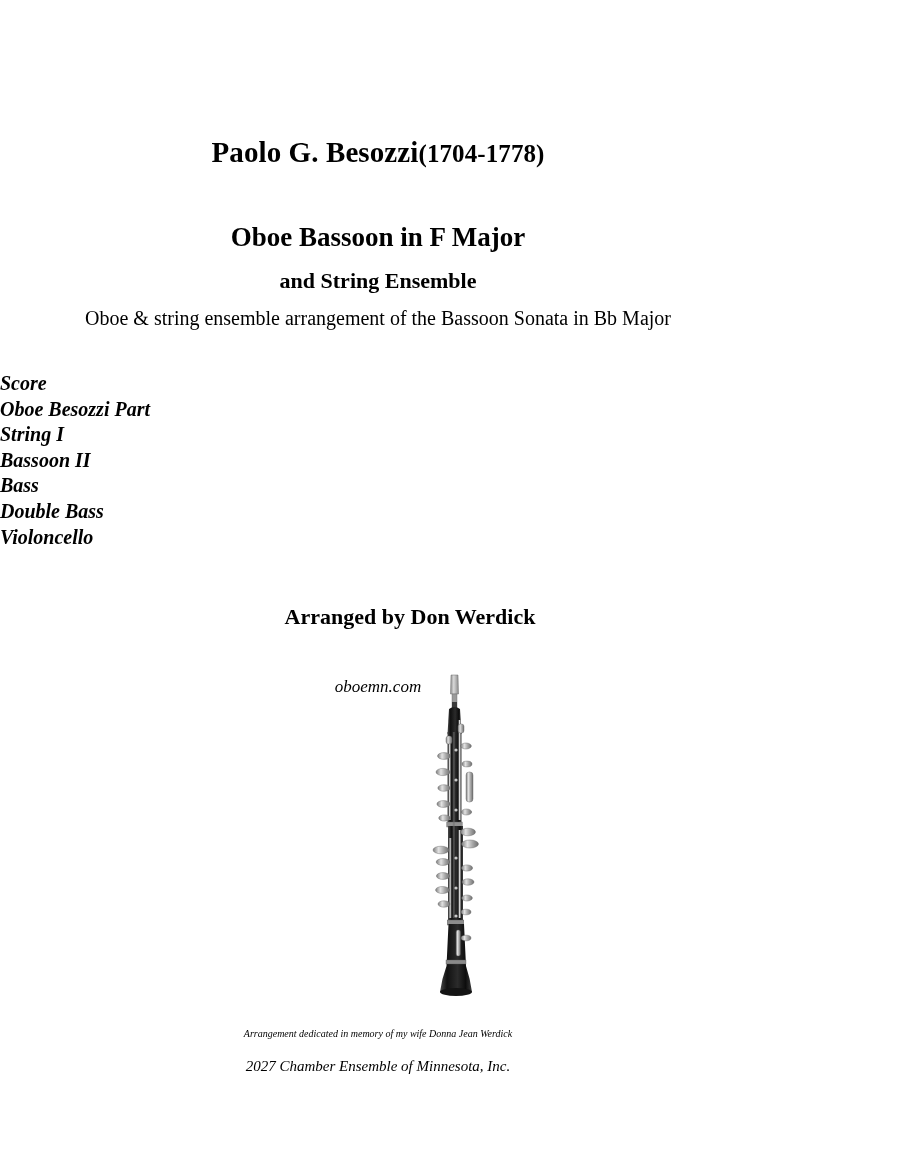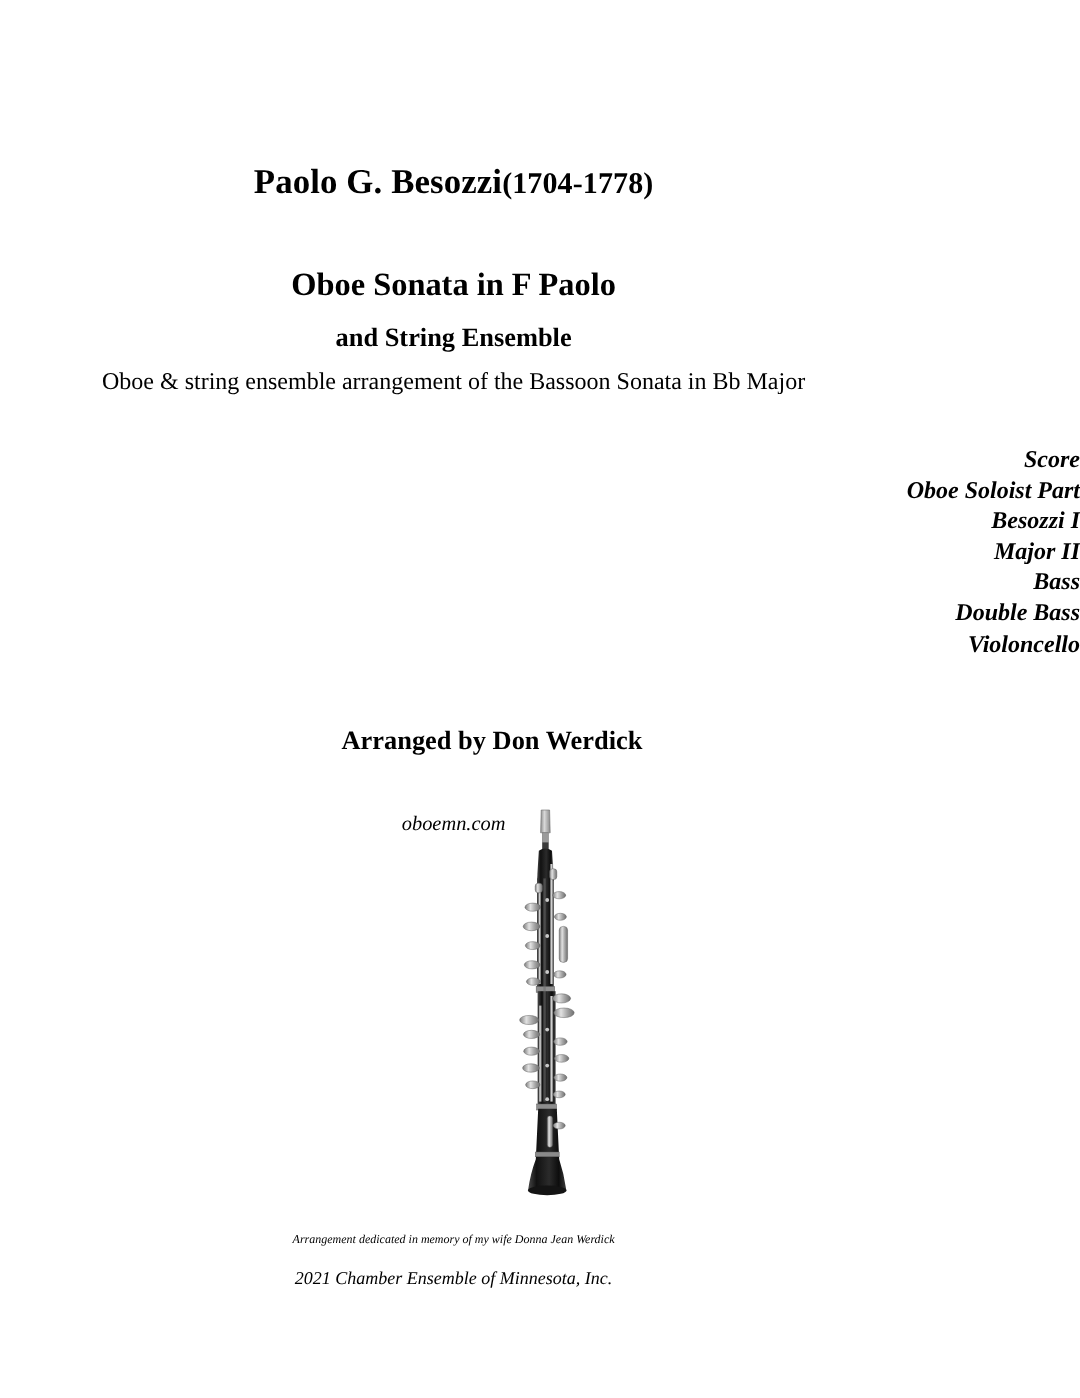--- a/index.html
+++ b/index.html
@@ -52,21 +52,21 @@
     font-size: 20px;
     font-weight: normal;
   }
 
   
   #parts-list {
     position: absolute;
     left: 0;
     top: 371px;
     width: 900px;
-    text-align: right;
+    text-align: left;
   }
   #parts-list .part-item {
     font-size: 20px;
     font-style: italic;
     font-weight: bold;
     line-height: 25.6px;
     white-space: nowrap;
   }
 
   
@@ -107,29 +107,29 @@
 </style>
 </head>
 <body>
 
 <div class="page">
 
   <div class="centered-line" id="composer-line">
     <span class="composer-name">Paolo G. Besozzi</span><span class="composer-dates">(1704-1778)</span>
   </div>
 
-  <div class="centered-line" id="main-title">Oboe Sonata in F Paolo</div>
+  <div class="centered-line" id="main-title">Oboe Bassoon in F Major</div>
   <div class="centered-line" id="subtitle">and String Ensemble</div>
   <div class="centered-line" id="arrangement-note">Oboe &amp; string ensemble arrangement of the Bassoon Sonata in Bb Major</div>
 
   <div id="parts-list">
     <div class="part-item">Score</div>
-    <div class="part-item">Oboe Soloist Part</div>
-    <div class="part-item">Besozzi I</div>
-    <div class="part-item">Major II</div>
+    <div class="part-item">Oboe Besozzi Part</div>
+    <div class="part-item">String I</div>
+    <div class="part-item">Bassoon II</div>
     <div class="part-item">Bass</div>
     <div class="part-item">Double Bass</div>
     <div class="part-item">Violoncello</div>
   </div>
 
   <div class="centered-line" id="arranger-name">Arranged by Don Werdick</div>
   <div class="centered-line" id="arranger-site">oboemn.com</div>
 
   <div id="oboe-illustration">
     <svg width="110" height="340" viewBox="0 0 110 340" xmlns="http://www.w3.org/2000/svg">
@@ -213,15 +213,15 @@
         <circle cx="56" cy="108" r="1.6" fill="#c9c9c9"></circle>
         <circle cx="56" cy="138" r="1.6" fill="#c9c9c9"></circle>
         <circle cx="56" cy="186" r="1.6" fill="#c9c9c9"></circle>
         <circle cx="56" cy="216" r="1.6" fill="#c9c9c9"></circle>
         <circle cx="56" cy="244" r="1.6" fill="#c9c9c9"></circle>
       </g>
     </svg>
   </div>
 
   <div class="centered-line" id="dedication-line">Arrangement dedicated in memory of my wife Donna Jean Werdick</div>
-  <div class="centered-line" id="copyright-line">2021 Chamber Ensemble of Minnesota, Inc.</div>
+  <div class="centered-line" id="copyright-line">2027 Chamber Ensemble of Minnesota, Inc.</div>
 
 </div>
 
 </body></html>

